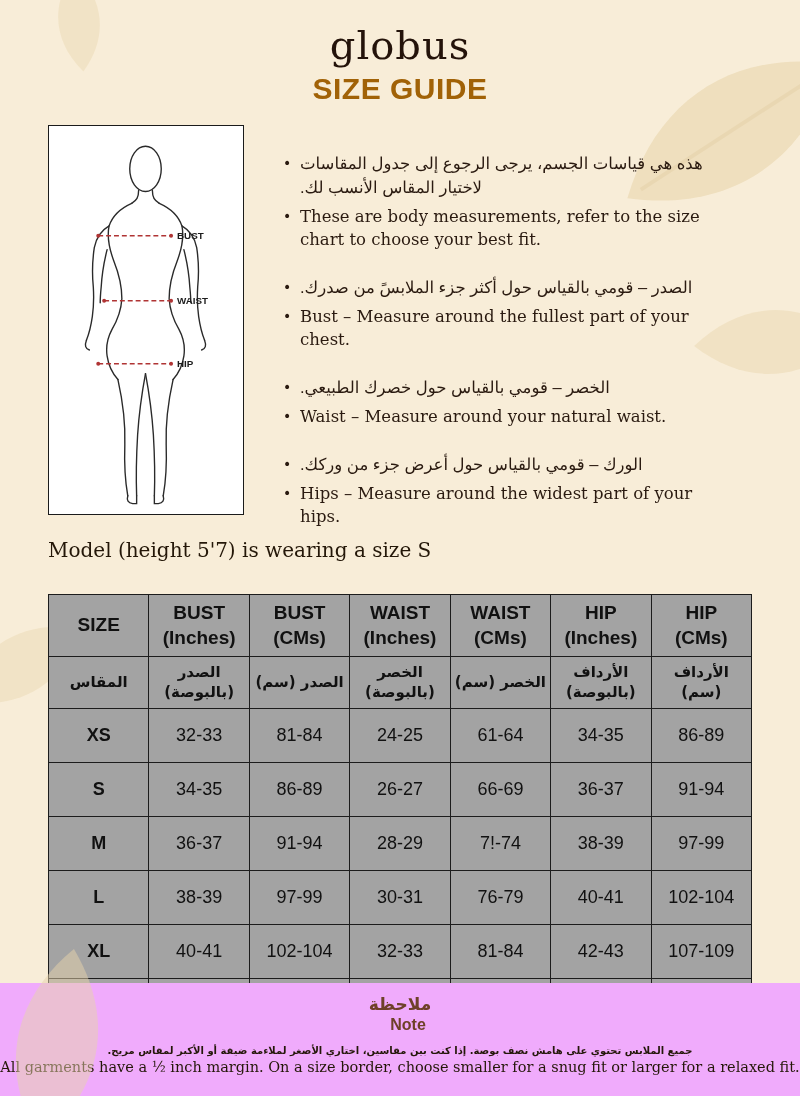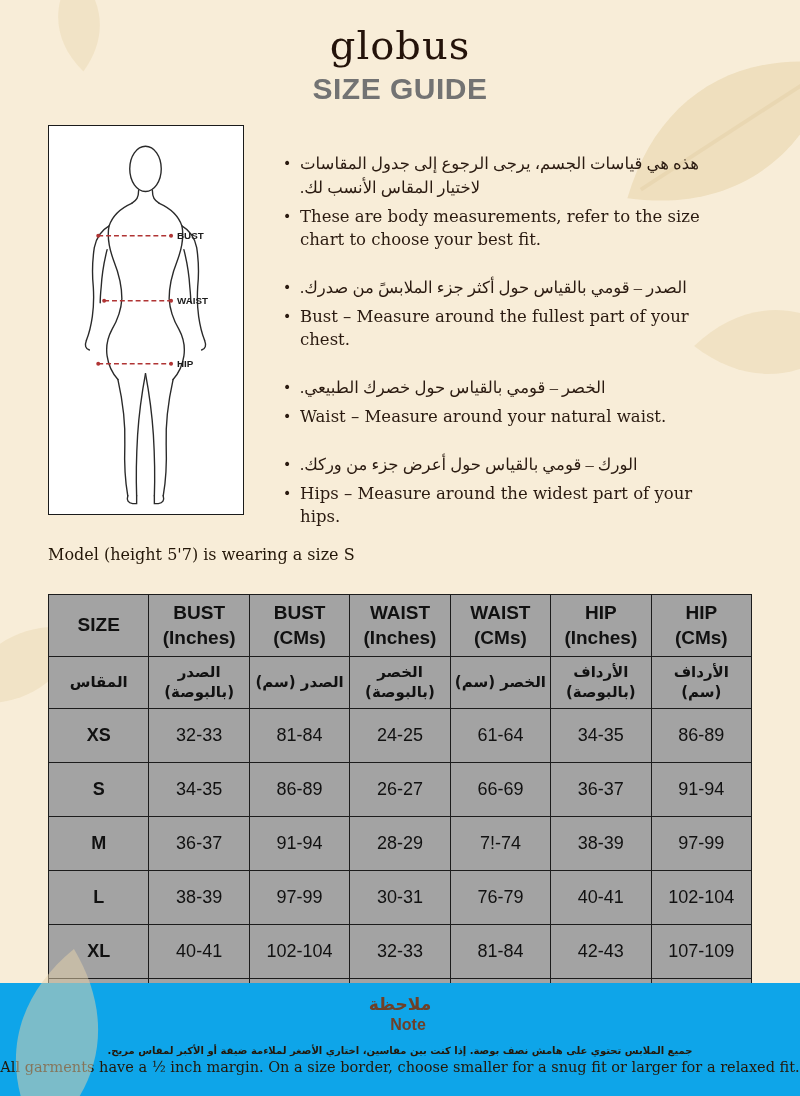--- a/index.html
+++ b/index.html
@@ -4,48 +4,48 @@
 <style>
   * { margin:0; padding:0; box-sizing:border-box; }
   body { font-family:"DejaVu Sans", sans-serif; background:#d9cdb5; }
   .page { position:relative; width:800px; height:1096px; background:#f8edd8; overflow:hidden; margin:0 auto; }
   .leaf { position:absolute; z-index:0; }
   .content { position:relative; z-index:1; width:100%; height:100%; }
 
   .brand { text-align:center; padding-top:22px; font-family:"DejaVu Serif", serif; font-weight:400;
            font-size:40px; color:#24130a; letter-spacing:1px; }
   .title { text-align:center; margin-top:4px; font-family:"Liberation Sans", sans-serif; font-weight:700;
-           font-size:30px; color:#737373; letter-spacing:0.5px; }
+           font-size:30px; color:#a16207; letter-spacing:0.5px; }
 
   .figure-box { position:absolute; left:48px; top:125px; width:196px; height:390px;
                 background:#ffffff; border:1.5px solid #1b1b1b; }
 
   .bullets { position:absolute; left:283px; top:152px; width:452px; }
   .bullet-group { margin-bottom:25px; }
   .bullet-item { display:flex; margin-bottom:5px; }
   .bullet-dot { width:17px; flex:0 0 17px; font-size:14px; color:#2a1a10; line-height:1.6; }
-  .ar-text { direction:rtl; text-align:left; flex:1; font-family:Liberation Serif, serif;
+  .ar-text { direction:rtl; text-align:left; flex:1; font-family:Liberation Sans, sans-serif;
              font-size:16.5px; color:#2a1a10; line-height:1.45; }
   .en-text { flex:1; font-family:"DejaVu Serif", serif; font-size:16.5px; color:#2a1a10; line-height:1.4; }
 
   .model-note { position:absolute; left:48px; top:533px; }
   .model-ar { font-family:"DejaVu Sans", sans-serif; font-size:16px; color:#241708; }
-  .model-en { font-family:"DejaVu Serif", serif; font-size:16px; color:#241708; margin-top:12px; }
+  .model-en { font-family:"DejaVu Serif", serif; font-size:20px; color:#241708; margin-top:5px; }
 
   .table-wrap { position:absolute; left:48px; top:594px; }
   table { border-collapse:collapse; table-layout:fixed; width:704px; background:#a3a3a3; }
   th, td { border:1.7px solid #1c1c1c; text-align:center; vertical-align:middle; padding:2px; }
   thead tr.hdr-en th { height:62px; font-family:"Liberation Sans", sans-serif; font-size:19px;
                        color:#111; white-space:pre-line; line-height:1.3; }
   thead tr.hdr-ar th { height:52px; font-family:"DejaVu Sans", sans-serif; font-size:15px;
                        font-weight:700; color:#111; direction:rtl; white-space:pre-line; line-height:1.3; }
   tbody td { height:54px; font-family:"Liberation Sans", sans-serif; font-size:18px; color:#111; }
   tbody td.size-col { font-weight:700; }
 
-  .note-band { position:absolute; left:0; bottom:0; width:800px; height:113px; background:#0ea5e9;
+  .note-band { position:absolute; left:0; bottom:0; width:800px; height:113px; background:#f0abfc;
                text-align:center; padding-top:11px; z-index:1; }
   .note-title-ar { font-family:"DejaVu Sans", sans-serif; font-weight:700; font-size:17px; color:#6e4028; direction:rtl; }
   .note-title-en { font-family:"Liberation Sans", sans-serif; font-weight:700; font-size:16px; color:#6e4028; margin-top:2px;padding-left:16px; }
   .note-body-ar { font-family:"DejaVu Sans", sans-serif; font-size:10px; color:#241708; direction:rtl; margin-top:11px;font-weight:bold; }
   .note-body-en { font-family:"DejaVu Serif", serif; font-size:14.5px; color:#241708; margin-top:3px; }
 </style>
 </head>
 <body>
 
 <div class="page">

